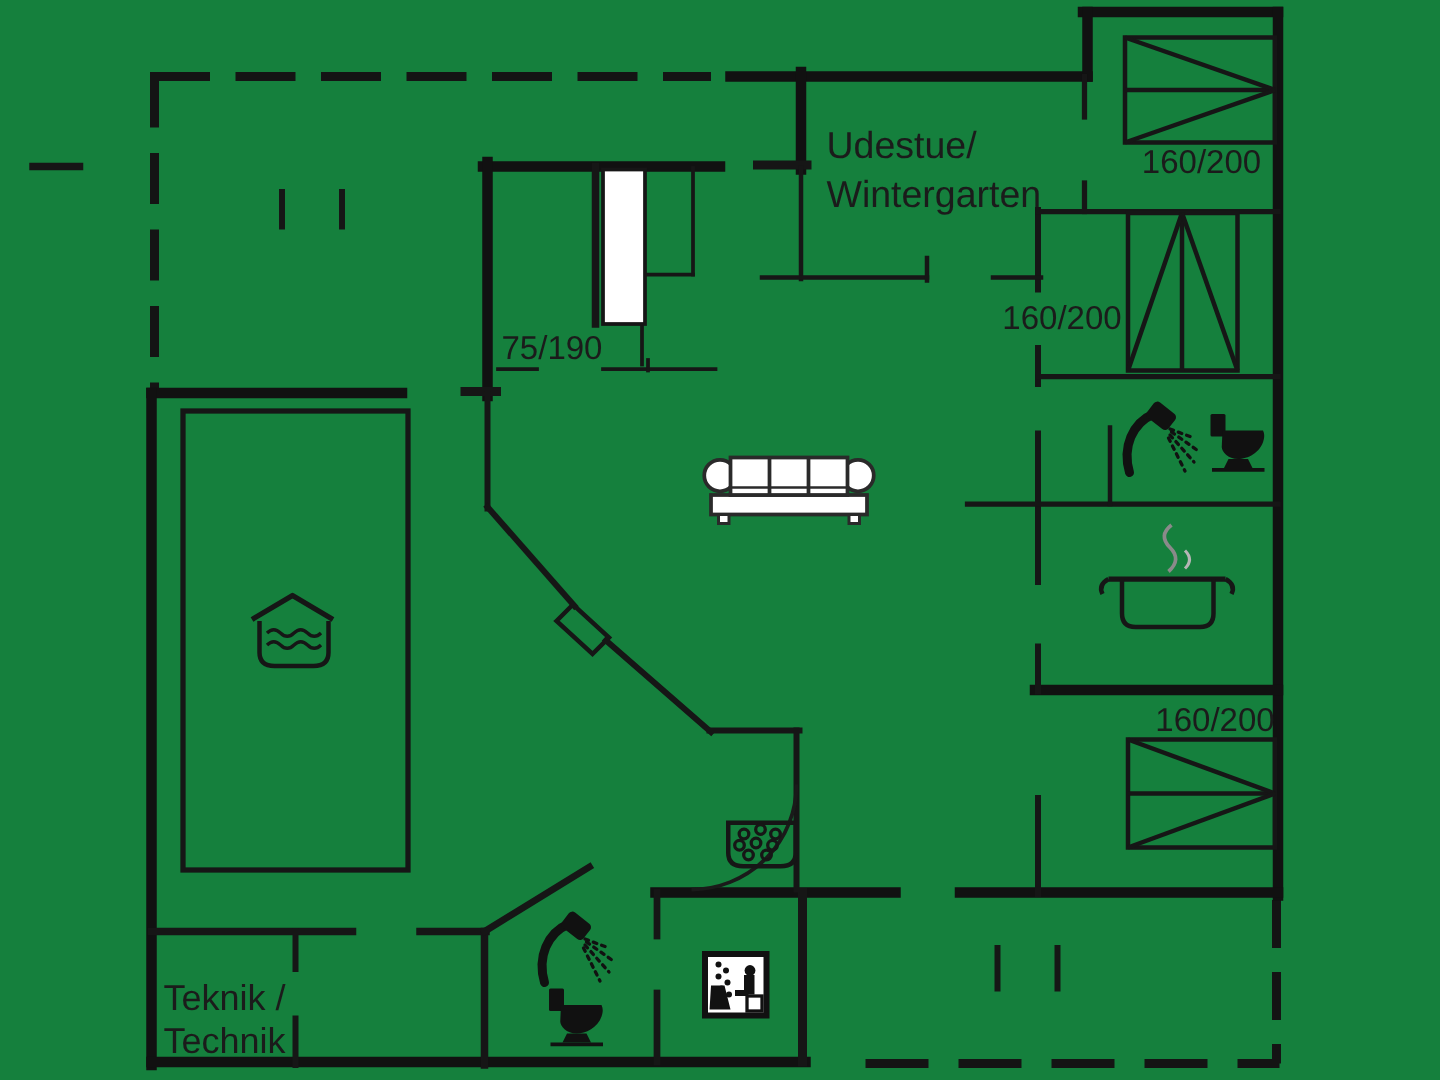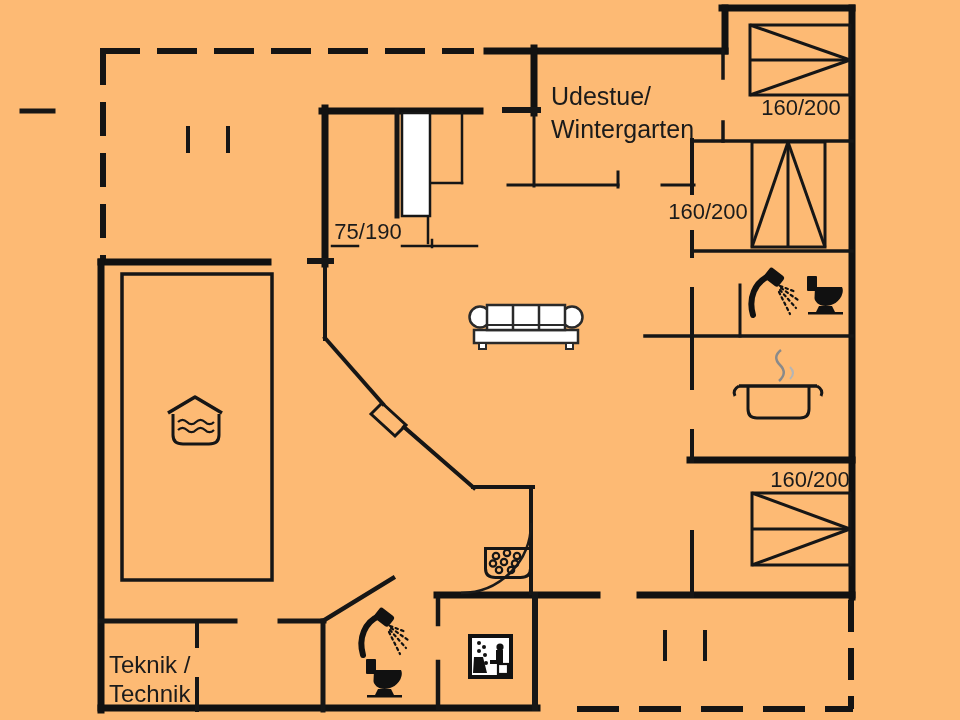--- a/index.html
+++ b/index.html
@@ -1,16 +1,16 @@
 <!DOCTYPE html>
 <html><head>
 <meta charset="utf-8">
 <style>
   html,body{margin:0;padding:0;background:#ffffff;}
-  .stage{position:relative;width:960px;height:720px;background:#fdba74;overflow:hidden;}
+  .stage{position:relative;width:960px;height:720px;background:#15803d;overflow:hidden;}
   svg{display:block;}
   .lbl{font-family:"Liberation Sans",sans-serif;fill:#1b1b1b;}
   .room-lbl{font-size:25px;}
   .tek-lbl{font-size:24px;}
   .bed-lbl{font-size:22px;text-anchor:middle;}
 </style>
 </head>
 <body>
 
 <div class="stage">

